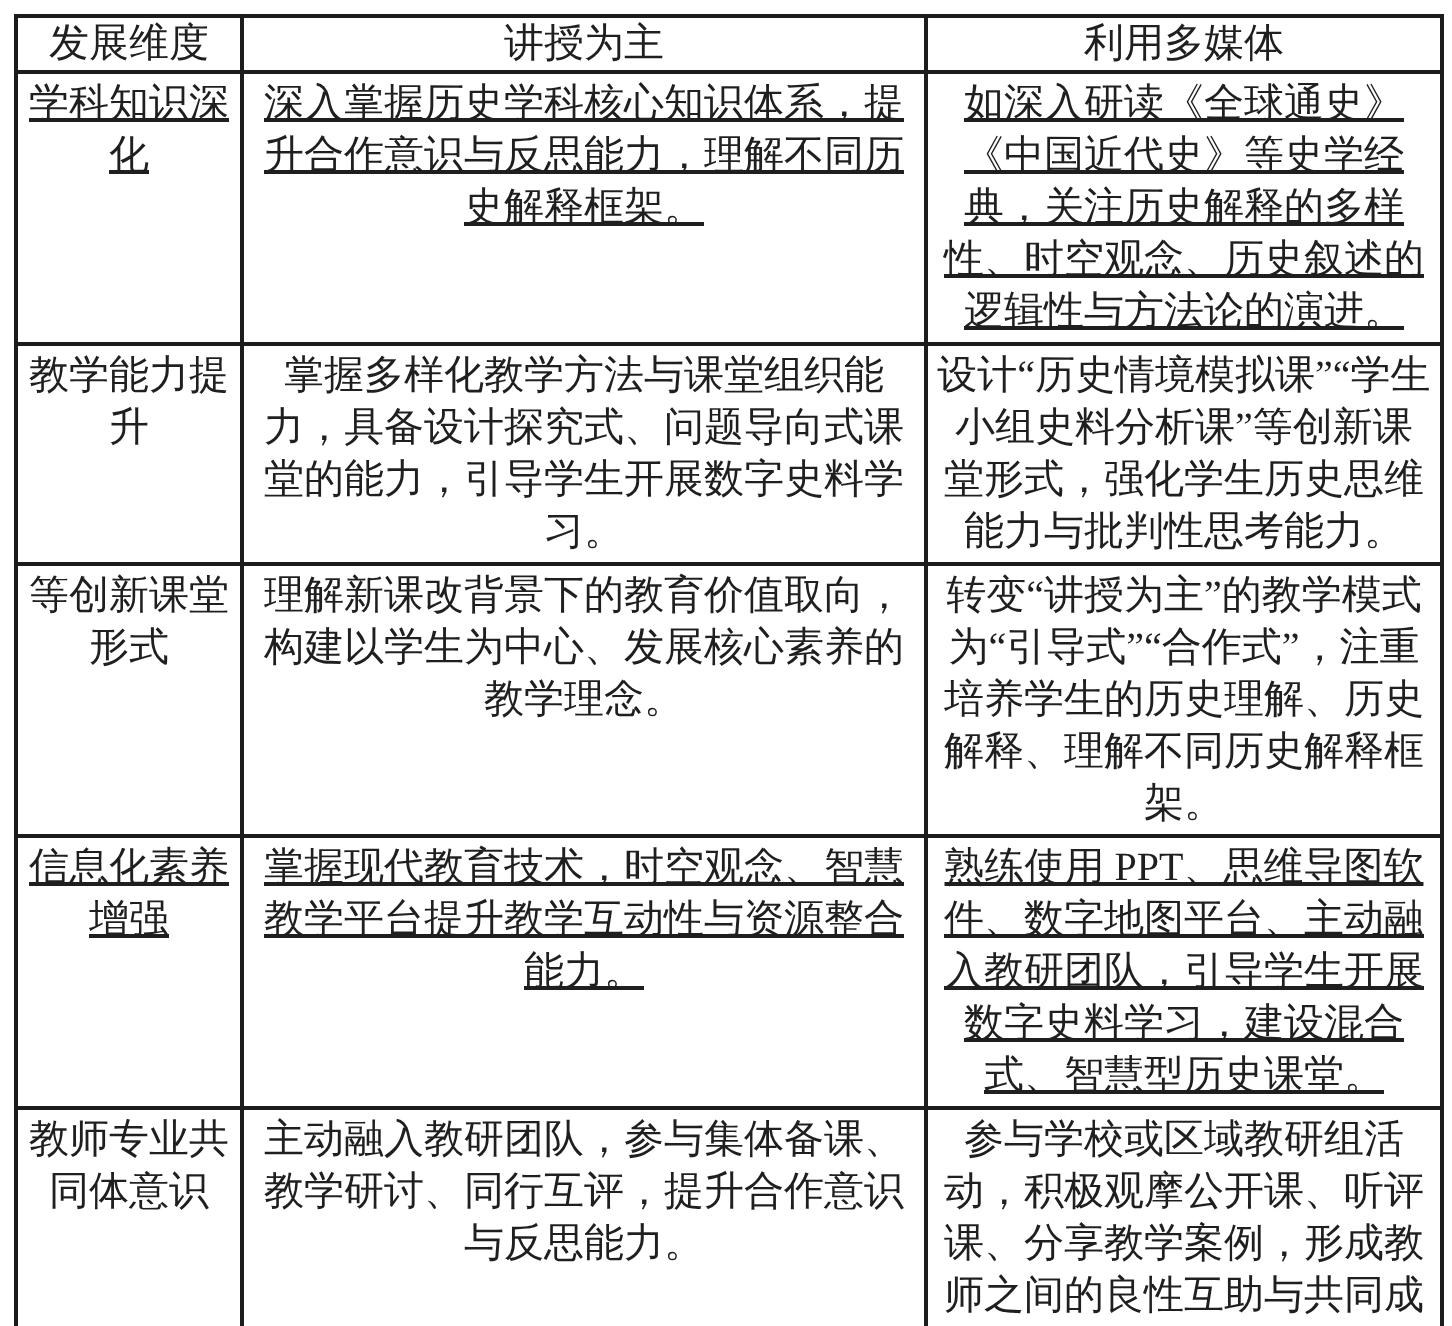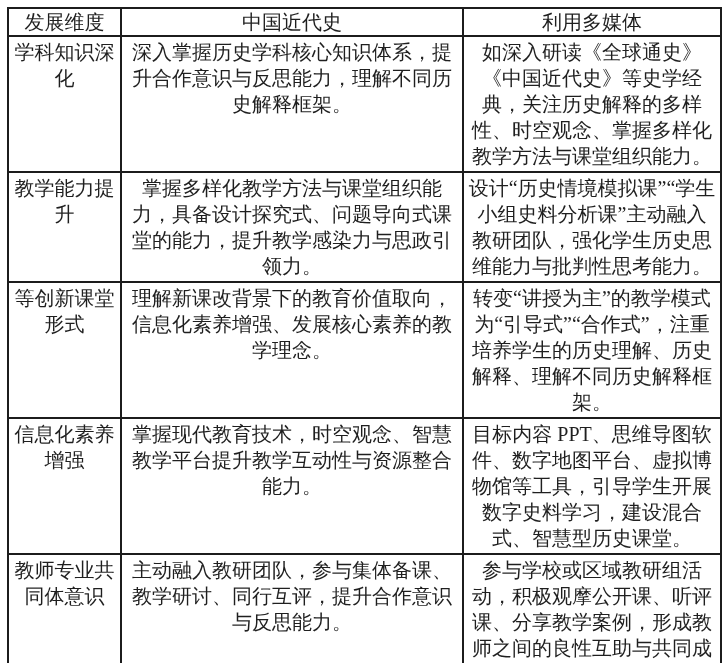--- a/index.html
+++ b/index.html
@@ -33,62 +33,62 @@
     text-align: center;
     padding: 2px 4px;
     font-weight: normal;
     overflow: hidden;
   }
   .doc-table thead tr { height: 28px; }
   .doc-table thead th {
     line-height: 24px;
     padding: 1px 4px;
   }
-  tr.row-1 { height: 130px; }
+  tr.row-1 { height: 130px; text-decoration: underline; }
   tr.row-2 { height: 108px; padding-left: 48px; }
   tr.row-3 { height: 132px; }
-  tr.row-4 { height: 131px; }
+  tr.row-4 { height: 131px; text-decoration: underline; }
   tr.row-5 { height: 123px; }
 </style>
 </head>
 <body>
 
 <table class="doc-table">
   <colgroup>
     <col class="c1">
     <col class="c2">
     <col class="c3">
   </colgroup>
   <thead>
     <tr>
       <th>发展维度</th>
-      <th>中国近代史</th>
+      <th>讲授为主</th>
       <th>利用多媒体</th>
     </tr>
   </thead>
   <tbody>
     <tr class="row-1">
       <td>学科知识深化</td>
       <td>深入掌握历史学科核心知识体系，提升合作意识与反思能力，理解不同历史解释框架。</td>
-      <td>如深入研读《全球通史》《中国近代史》等史学经典，关注历史解释的多样性、时空观念、掌握多样化教学方法与课堂组织能力。</td>
+      <td>如深入研读《全球通史》《中国近代史》等史学经典，关注历史解释的多样性、时空观念、历史叙述的逻辑性与方法论的演进。</td>
     </tr>
     <tr class="row-2">
       <td>教学能力提升</td>
-      <td>掌握多样化教学方法与课堂组织能力，具备设计探究式、问题导向式课堂的能力，提升教学感染力与思政引领力。</td>
-      <td>设计“历史情境模拟课”“学生小组史料分析课”主动融入教研团队，强化学生历史思维能力与批判性思考能力。</td>
+      <td>掌握多样化教学方法与课堂组织能力，具备设计探究式、问题导向式课堂的能力，引导学生开展数字史料学习。</td>
+      <td>设计“历史情境模拟课”“学生小组史料分析课”等创新课堂形式，强化学生历史思维能力与批判性思考能力。</td>
     </tr>
     <tr class="row-3">
       <td>等创新课堂形式</td>
-      <td>理解新课改背景下的教育价值取向，信息化素养增强、发展核心素养的教学理念。</td>
+      <td>理解新课改背景下的教育价值取向，构建以学生为中心、发展核心素养的教学理念。</td>
       <td>转变“讲授为主”的教学模式为“引导式”“合作式”，注重培养学生的历史理解、历史解释、理解不同历史解释框架。</td>
     </tr>
     <tr class="row-4">
       <td>信息化素养增强</td>
       <td>掌握现代教育技术，时空观念、智慧教学平台提升教学互动性与资源整合能力。</td>
-      <td>目标内容 PPT、思维导图软件、数字地图平台、虚拟博物馆等工具，引导学生开展数字史料学习，建设混合式、智慧型历史课堂。</td>
+      <td>熟练使用 PPT、思维导图软件、数字地图平台、主动融入教研团队，引导学生开展数字史料学习，建设混合式、智慧型历史课堂。</td>
     </tr>
     <tr class="row-5">
       <td>教师专业共同体意识</td>
       <td>主动融入教研团队，参与集体备课、教学研讨、同行互评，提升合作意识与反思能力。</td>
       <td>参与学校或区域教研组活动，积极观摩公开课、听评课、分享教学案例，形成教师之间的良性互助与共同成长氛围。</td>
     </tr>
   </tbody>
 </table>
 
 </body></html>

